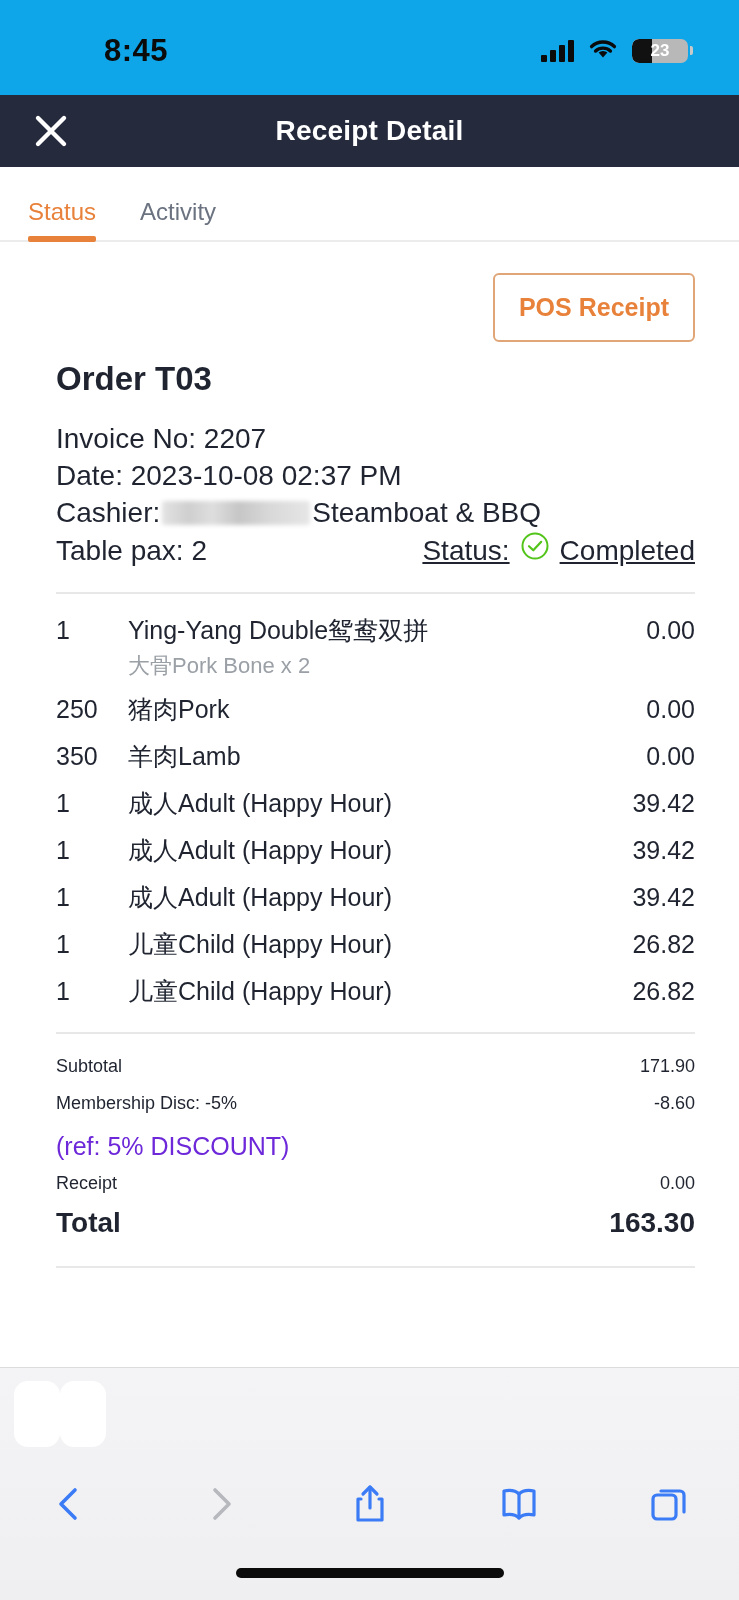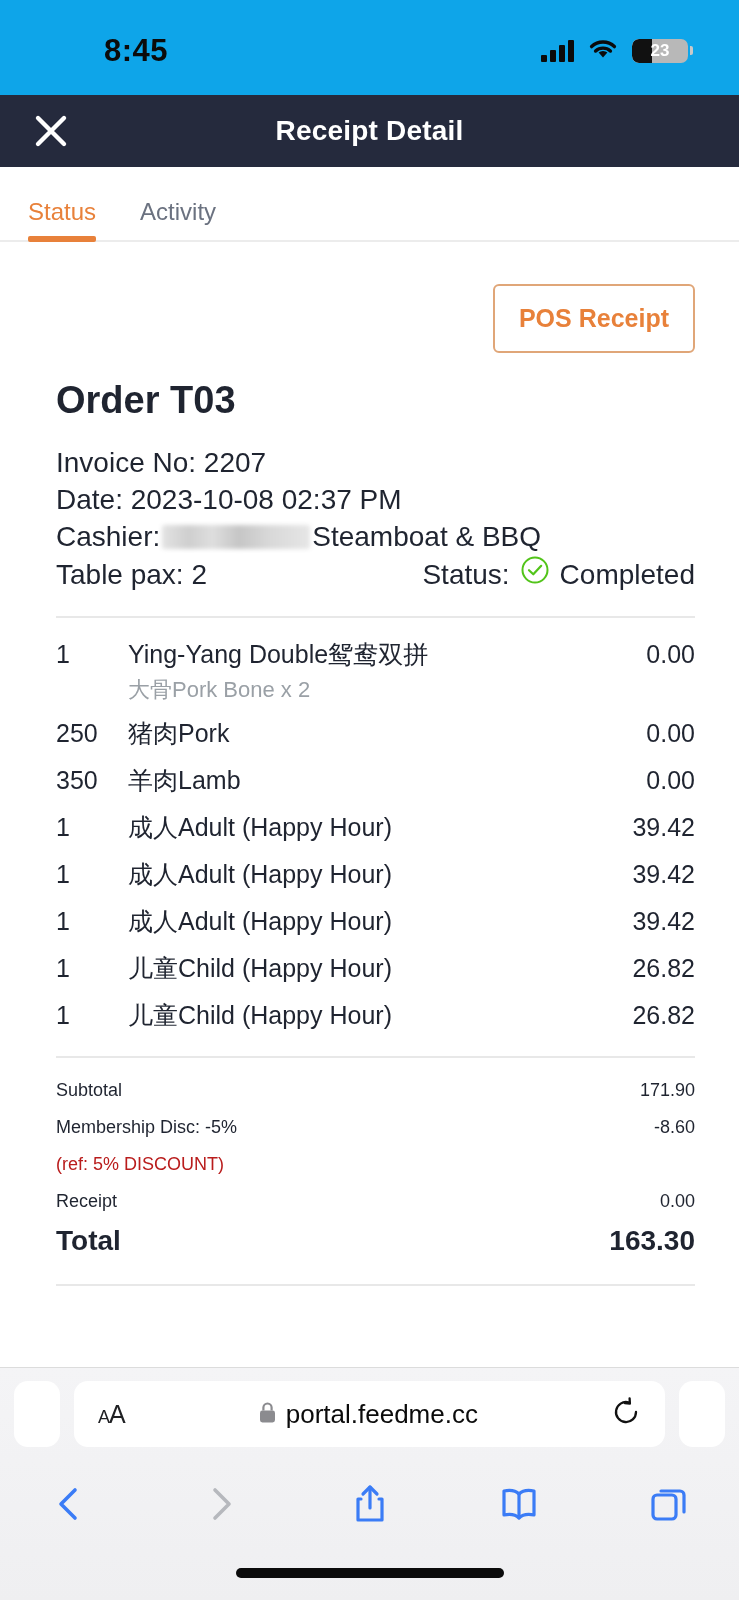--- a/index.html
+++ b/index.html
@@ -138,43 +138,43 @@
     content: "";
     position: absolute;
     left: 0; right: 0; bottom: -2px;
     height: 6px;
     background: #e8813a;
     border-radius: 2px;
   }
 
   
   .content {
-    padding: 16px 44px 0 56px;
+    padding: 5px 44px 0 56px;
     box-sizing: border-box;
   }
   .pos-row {
     display: flex;
     justify-content: flex-end;
     padding-top: 26px;
   }
   .pos-btn {
     border: 2px solid #e0a678;
     border-radius: 6px;
     color: #e8813a;
     font-size: 25px;
     font-weight: bold;
     padding: 20px 24px;
     background: #ffffff;
     line-height: 1;
   }
   .order-title {
-    font-size: 38px;
+    font-size: 33px;
     font-weight: bold;
     color: #1f2430;
-    margin-top: 26px;
+    margin-top: 18px;
   }
   .meta {
     margin-top: 22px;
     font-size: 28px;
     line-height: 37px;
     color: #1f2430;
   }
   .meta-line { white-space: nowrap; }
   .redact {
     display: inline-block;
@@ -188,20 +188,21 @@
   }
   .status-row {
     display: flex;
     justify-content: space-between;
     align-items: center;
   }
   .status-right {
     display: flex;
     align-items: center;
     gap: 10px;
+    text-decoration: underline;
   }
   .check-circle { width: 30px; height: 30px; flex: none; }
 
   .divider {
     height: 2px;
     background: #e8e8e8;
     margin: 22px 0 0 0;
   }
 
   
@@ -237,23 +238,24 @@
     font-size: 18px;
     line-height: 37px;
     color: #1f2430;
   }
   .total-row.grand {
     font-weight: bold;
     font-size: 28px;
     line-height: 42px;
   }
   .ref-line {
-    font-size: 18px;
+    font-size: 25px;
     line-height: 37px;
-    color: #b91c1c;
+    color: #6d28d9;
+    margin-top: 6px;
   }
 
   
   .browser {
     position: absolute;
     left: 0;
     right: 0;
     bottom: 0;
     height: 232px;
     background: linear-gradient(180deg,#f4f4f6 0%,#f1f1f3 60%,#efeff1 100%);
@@ -483,38 +485,20 @@
       <span>163.30</span>
     </div>
   </div>
 
   <div class="divider"></div>
 </div>
 
 <div class="browser">
   <div class="addr-strip">
     <div class="side-tab"></div>
-    <div class="addr-pill">
-      <span class="aa"><small>A</small>A</span>
-      <span class="url-wrap">
-        <span>
-          <svg class="lock" viewBox="0 0 19 23">
-            <rect x="2" y="9.5" width="15" height="12" rx="2.4" fill="#8b8b8f"></rect>
-            <path d="M5.4 9.5 V6.6 a4.1 4.1 0 0 1 8.2 0 V9.5" fill="none" stroke="#8b8b8f" stroke-width="2.2"></path>
-          </svg>
-        </span>
-        <span class="url">portal.feedme.cc</span>
-      </span>
-      <span>
-        <svg class="reload" viewBox="0 0 30 30">
-          <path d="M25 15 A10 10 0 1 1 17.6 5.4" fill="none" stroke="#111" stroke-width="2.3" stroke-linecap="round"></path>
-          <path d="M18.6 1.4 L18.9 6.6 L13.8 6.0" fill="none" stroke="#111" stroke-width="2.3" stroke-linecap="round" stroke-linejoin="round"></path>
-        </svg>
-      </span>
-    </div>
     <div class="side-tab"></div>
   </div>
 
   <div class="toolbar">
     <span>
       <svg class="tb-icon" viewBox="0 0 44 44">
         <path d="M27 8 L13 22 L27 36" fill="none" stroke="#3b7cf6" stroke-width="3.6" stroke-linecap="round" stroke-linejoin="round"></path>
       </svg>
     </span>
     <span>

